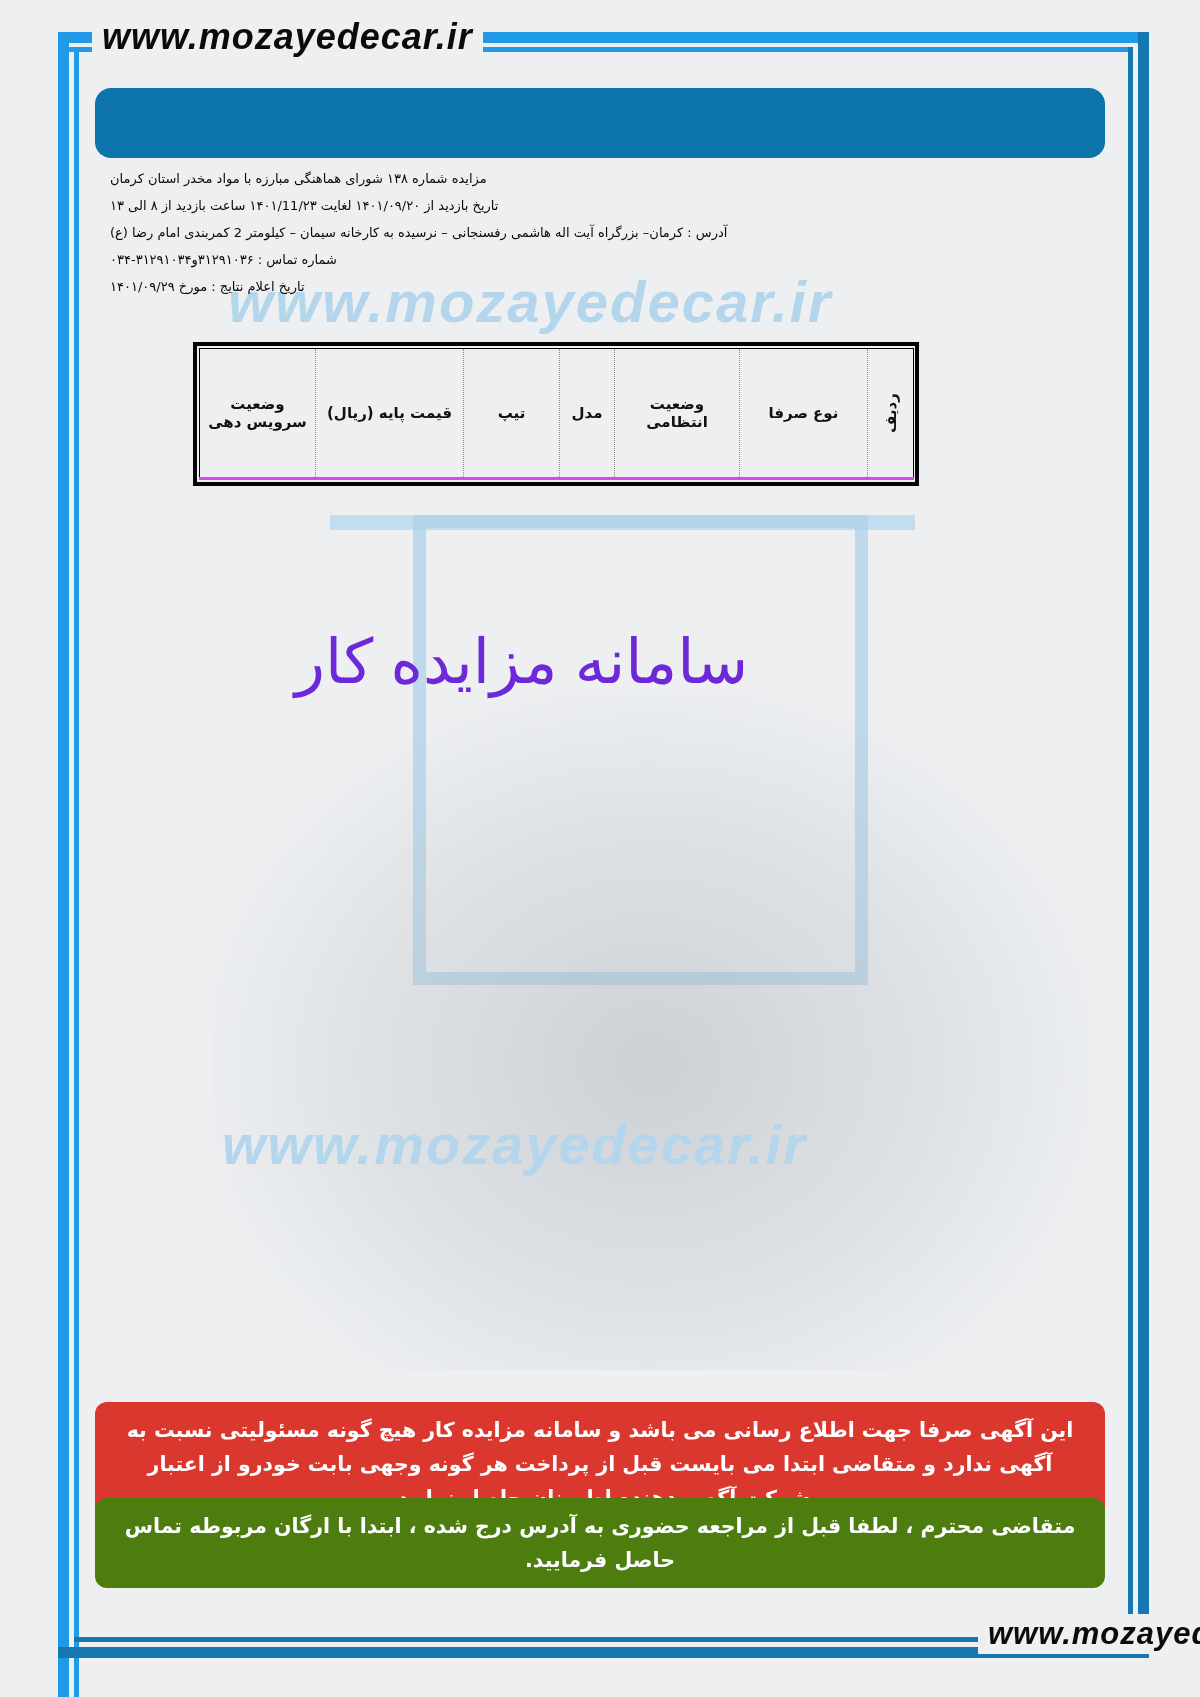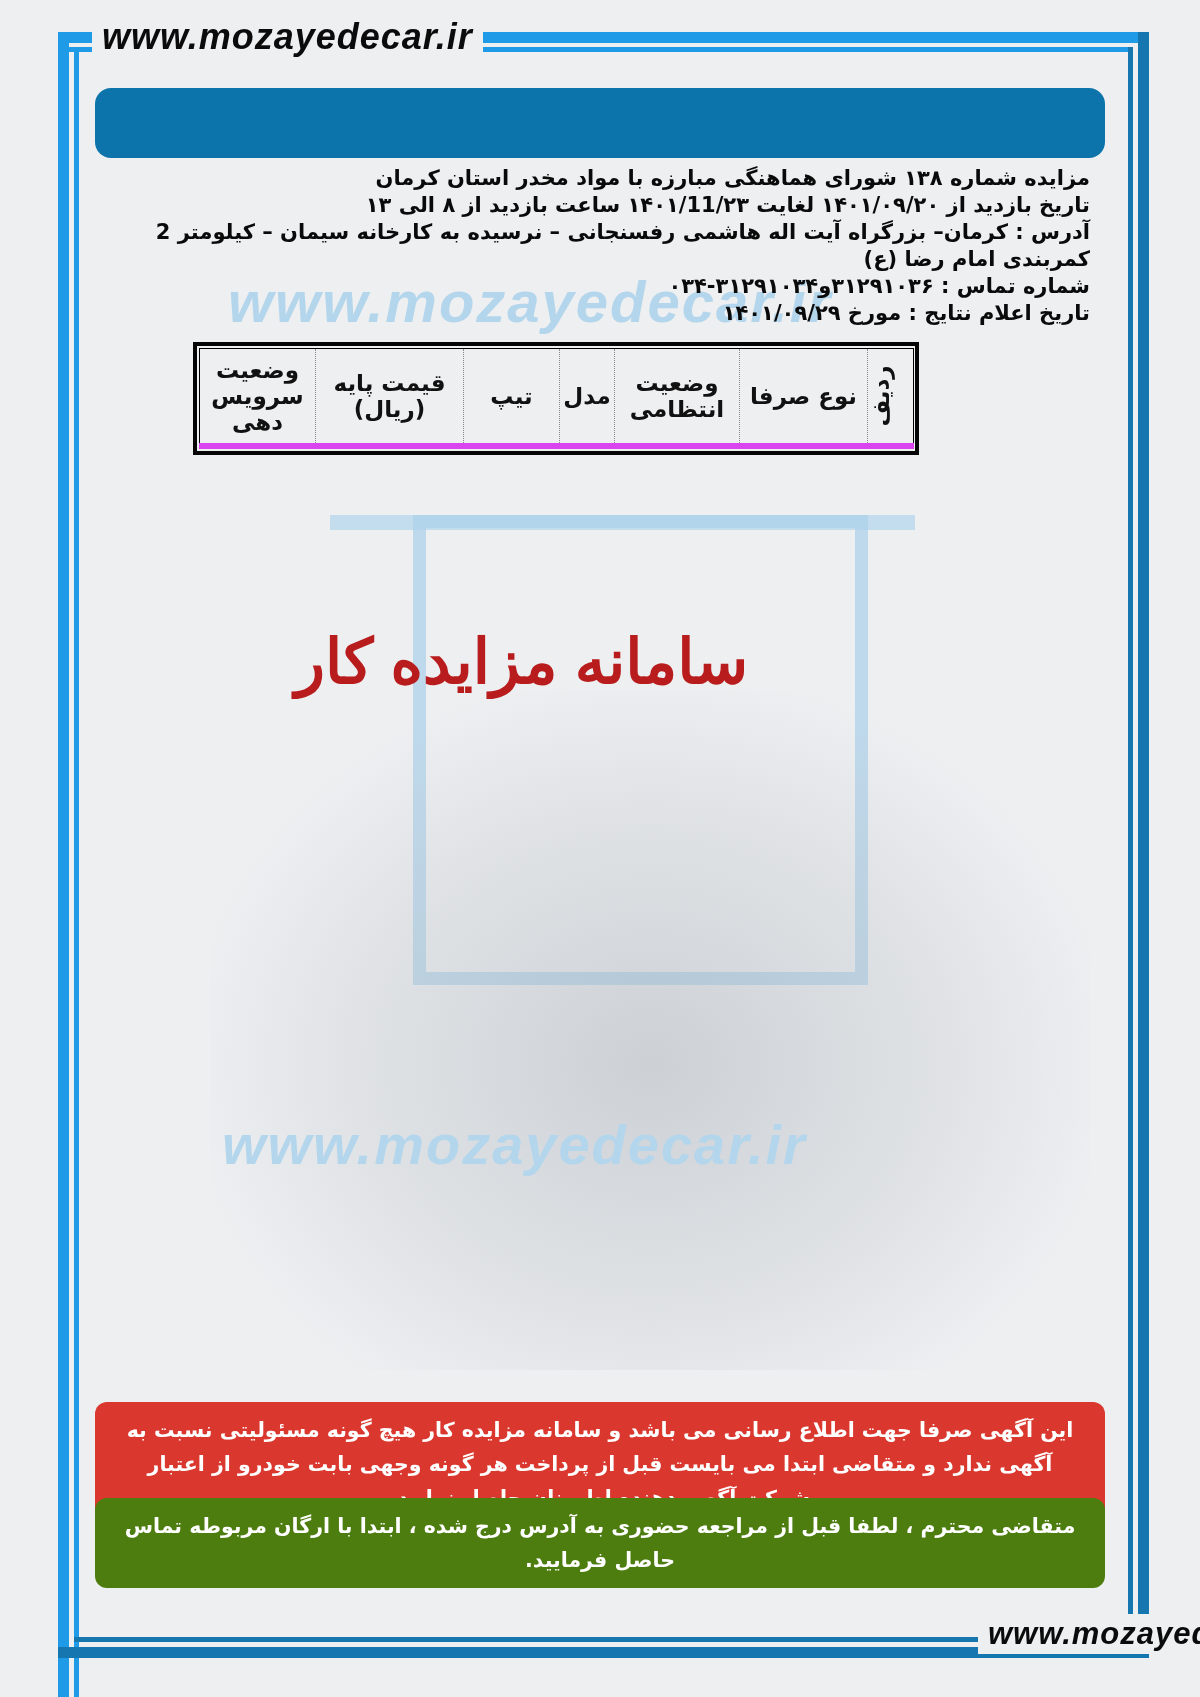--- a/index.html
+++ b/index.html
@@ -29,55 +29,55 @@
 
   
   .banner{
     position:absolute; left:95px; top:88px; width:1010px; height:70px;
     background:#0d74ab; border-radius:16px;
   }
 
   
   .header-lines{
     position:absolute; left:110px; top:165px; width:980px;
-    direction:rtl; text-align:right; font-weight:bold; font-size:21px; line-height:27px;
+    direction:rtl; text-align:left; font-weight:normal; font-size:13px; line-height:27px;
     color:#0a0a0a; z-index:2;
   }
 
   
   .wm{position:absolute; pointer-events:none; z-index:1;}
   .wm-text{
     font-family:"Liberation Sans", sans-serif; font-weight:bold; font-style:italic;
     color:#b4d6ec; white-space:nowrap; letter-spacing:2px;
   }
   .wm-top   {left:228px; top:268px;  font-size:58px;}
   .wm-lower {left:222px; top:1112px; font-size:56px;}
   .wm-mid{
-    left:295px; top:625px; font-size:62px; font-weight:bold; color:#b91c1c;
+    left:295px; top:625px; font-size:62px; font-weight:normal; color:#6d28d9;
     direction:rtl; font-style:normal; letter-spacing:0;
   }
   .wm-bar  {left:330px; top:515px; width:585px; height:15px; background:#b8d8ee; opacity:.8;}
   .wm-frame{left:413px; top:515px; width:429px; height:444px; border:13px solid #aed2ea; opacity:.75;}
   .wm-car{
     left:210px; top:690px; width:880px; height:680px;
     background:radial-gradient(ellipse at 50% 55%, rgba(165,172,180,.45) 0%, rgba(185,190,196,.28) 45%, rgba(237,239,241,0) 75%);
   }
 
   
   .table-wrap{
     position:absolute; left:193px; top:342px; width:714px;
     border:4px solid #050505; padding:2px; z-index:2; background:transparent;
   }
   table.auction{
     width:100%; border-collapse:collapse; direction:rtl; table-layout:fixed;
     border:1px solid #000; background:transparent;
   }
   table.auction th{
-    height:94px; font-size:23px; font-weight:bold; text-align:center; vertical-align:middle;
-    border-left:1px dotted #8a8a8a; border-bottom:6px solid #d946ef; padding:0 2px;
+    height:94px; font-size:15px; font-weight:bold; text-align:center; vertical-align:middle;
+    border-left:1px dotted #8a8a8a; border-bottom:3px solid #d946ef; padding:17px 2px;
   }
   table.auction th:last-child, table.auction td:last-child{border-left:none;}
   .rot{display:inline-block; transform:rotate(-90deg); white-space:nowrap;}
 
   
   .notice{
     position:absolute; left:95px; width:962px; border-radius:12px; padding:11px 24px;
     color:#fff; font-weight:bold; font-size:20.5px; line-height:34px; text-align:center;
     direction:rtl; z-index:2;
   }

